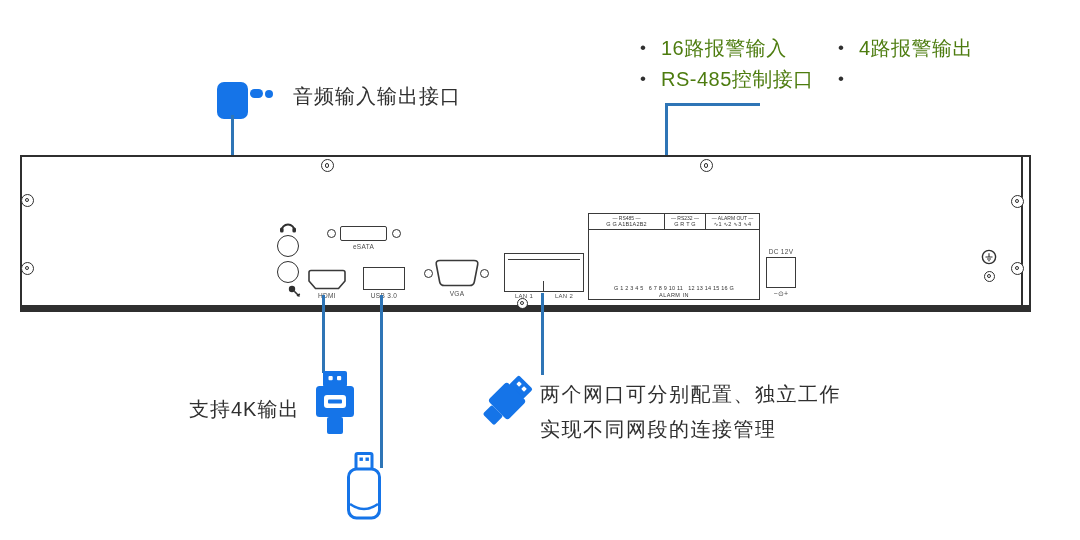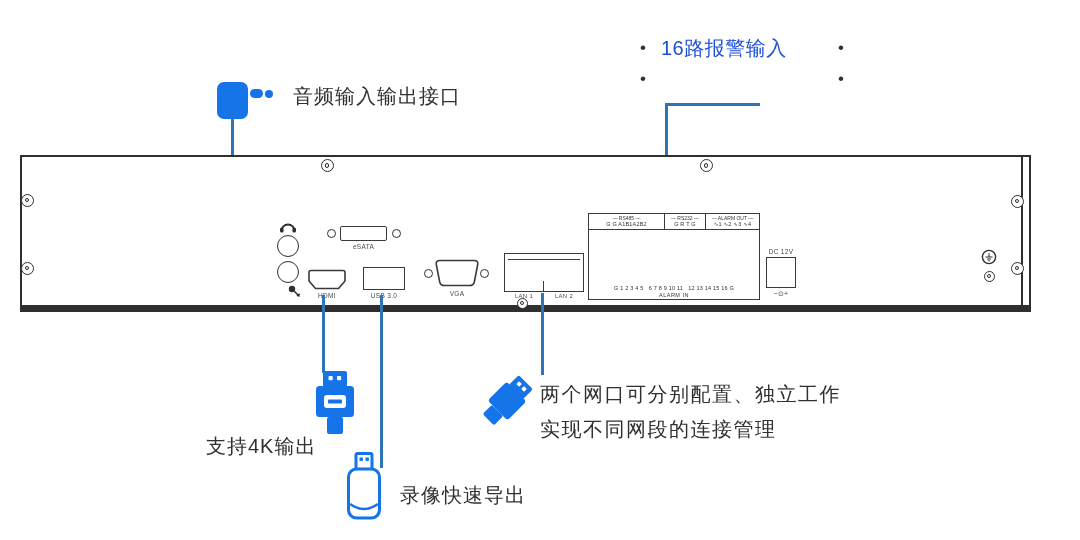--- a/index.html
+++ b/index.html
@@ -46,36 +46,38 @@
   .alarm-head{position:absolute;left:0;top:0;right:0;height:15px;display:flex;border-bottom:1.2px solid var(--thin);}
   .alarm-cell{box-sizing:border-box;border-right:1.2px solid var(--thin);display:flex;flex-direction:column;align-items:center;justify-content:center;overflow:hidden;}
   .alarm-cell:last-child{border-right:none;}
   .alarm-cell .hd{font-size:5px;line-height:6px;color:#333;white-space:pre;}
   .alarm-cell .pn{font-size:5.5px;line-height:7px;color:#333;white-space:pre;letter-spacing:.2px;}
   .alarm-bottom{position:absolute;left:0;right:0;bottom:1px;text-align:center;}
   .alarm-bottom .pins{font-size:5.5px;line-height:7px;white-space:pre;letter-spacing:.2px;color:#333;}
   .alarm-bottom .lbl{font-size:5.5px;line-height:6.5px;color:#333;letter-spacing:.5px;}
   .bullet-row{position:absolute;display:flex;align-items:flex-start;}
   .bullet-row .dot{font-size:17px;line-height:24px;margin-right:15px;color:#303030;}
-  .bullet-row .txt{font-size:20px;line-height:24px;letter-spacing:.5px;color:#1d4ed8;white-space:nowrap;}
+  .bullet-row .txt{font-size:20px;line-height:24px;letter-spacing:.5px;color:#4d7c0f;white-space:nowrap;}
 </style>
 </head>
 <body>
 
 <div class="stage">
 
   <div class="bullet-row" style="left:640px;top:36px;">
     <span class="dot">•</span>
     <span class="txt">16路报警输入</span>
   </div>
   <div class="bullet-row" style="left:640px;top:67px;">
     <span class="dot">•</span>
+    <span class="txt">RS-485控制接口</span>
   </div>
   <div class="bullet-row" style="left:838px;top:36px;">
     <span class="dot">•</span>
+    <span class="txt">4路报警输出</span>
   </div>
   <div class="bullet-row" style="left:838px;top:67px;">
     <span class="dot">•</span>
   </div>
 
   <div class="line" style="left:665px;top:103px;width:95px;height:2.6px;"></div>
   <div class="line" style="left:665px;top:103px;width:2.6px;height:107px;"></div>
 
   <svg class="abs" style="left:216px;top:70px;" width="58" height="50" viewBox="0 0 58 50">
     <rect x="1" y="12" width="31" height="37" rx="7" fill="#1574E8"></rect>
@@ -188,31 +190,30 @@
   <div class="line" style="left:322px;top:295px;width:2.6px;height:78px;"></div>
   <svg class="abs" style="left:316px;top:371px;" width="38" height="64" viewBox="0 0 38 64">
     <rect x="7" y="0" width="24" height="16" rx="2" fill="#1574E8"></rect>
     <rect x="12.5" y="5" width="4.2" height="4.2" rx="1" fill="#fff"></rect>
     <rect x="21" y="5" width="4.2" height="4.2" rx="1" fill="#fff"></rect>
     <rect x="0" y="15" width="38" height="31" rx="3.5" fill="#1574E8"></rect>
     <rect x="8" y="24" width="22" height="13" rx="3" fill="#fff"></rect>
     <rect x="12" y="28.5" width="14" height="4" rx="1" fill="#1574E8"></rect>
     <rect x="11" y="46" width="16" height="17" rx="2" fill="#1574E8"></rect>
   </svg>
-  <div class="t t-big" style="left:206px;top:396px;margin-top:37px;">支持4K输出</div>
+  <div class="t t-big" style="left:189px;top:396px;">支持4K输出</div>
 
   <div class="line" style="left:380px;top:295px;width:2.6px;height:173px;"></div>
   <svg class="abs" style="left:347px;top:452px;" width="34" height="69" viewBox="0 0 34 69">
     <rect x="9" y="1.5" width="16" height="16" rx="1.5" fill="#fff" stroke="#1574E8" stroke-width="3"></rect>
     <rect x="12.5" y="5.5" width="3.4" height="3.4" fill="#1574E8"></rect>
     <rect x="18.5" y="5.5" width="3.4" height="3.4" fill="#1574E8"></rect>
     <rect x="1.5" y="17" width="31" height="49" rx="8" fill="#fff" stroke="#1574E8" stroke-width="3"></rect>
     <path d="M3,52 Q17,62 31,52" fill="none" stroke="#1574E8" stroke-width="2.6"></path>
   </svg>
-  <div class="t t-big" style="left:400px;top:482px;">录像快速导出</div>
 
   <div class="line" style="left:541px;top:293px;width:2.6px;height:82px;"></div>
   <svg class="abs" style="left:476px;top:372px;" width="60" height="64" viewBox="0 0 60 64">
     <g transform="rotate(45 30 30)">
       <rect x="20" y="2" width="20" height="14" rx="2" fill="#1574E8"></rect>
       <rect x="24.5" y="6" width="4" height="4" rx="0.8" fill="#fff"></rect>
       <rect x="31.5" y="6" width="4" height="4" rx="0.8" fill="#fff"></rect>
       <rect x="16" y="15" width="28" height="27" rx="3.5" fill="#1574E8"></rect>
       <rect x="22" y="42" width="16" height="13" rx="2" fill="#1574E8"></rect>
     </g>

